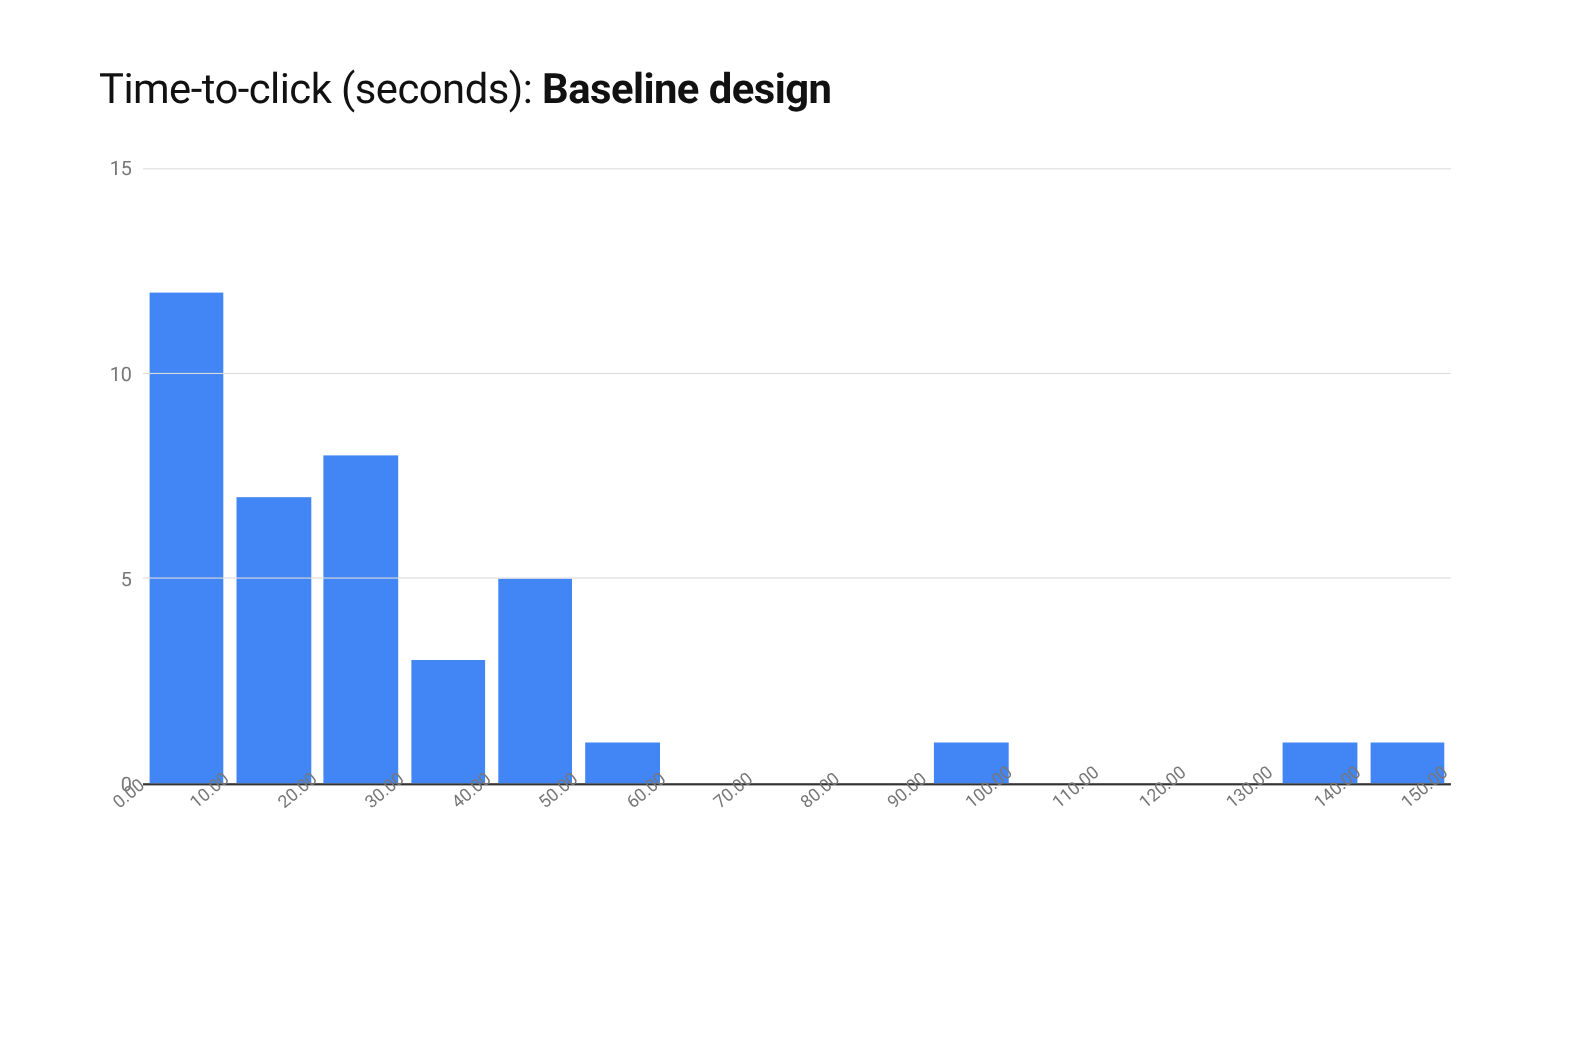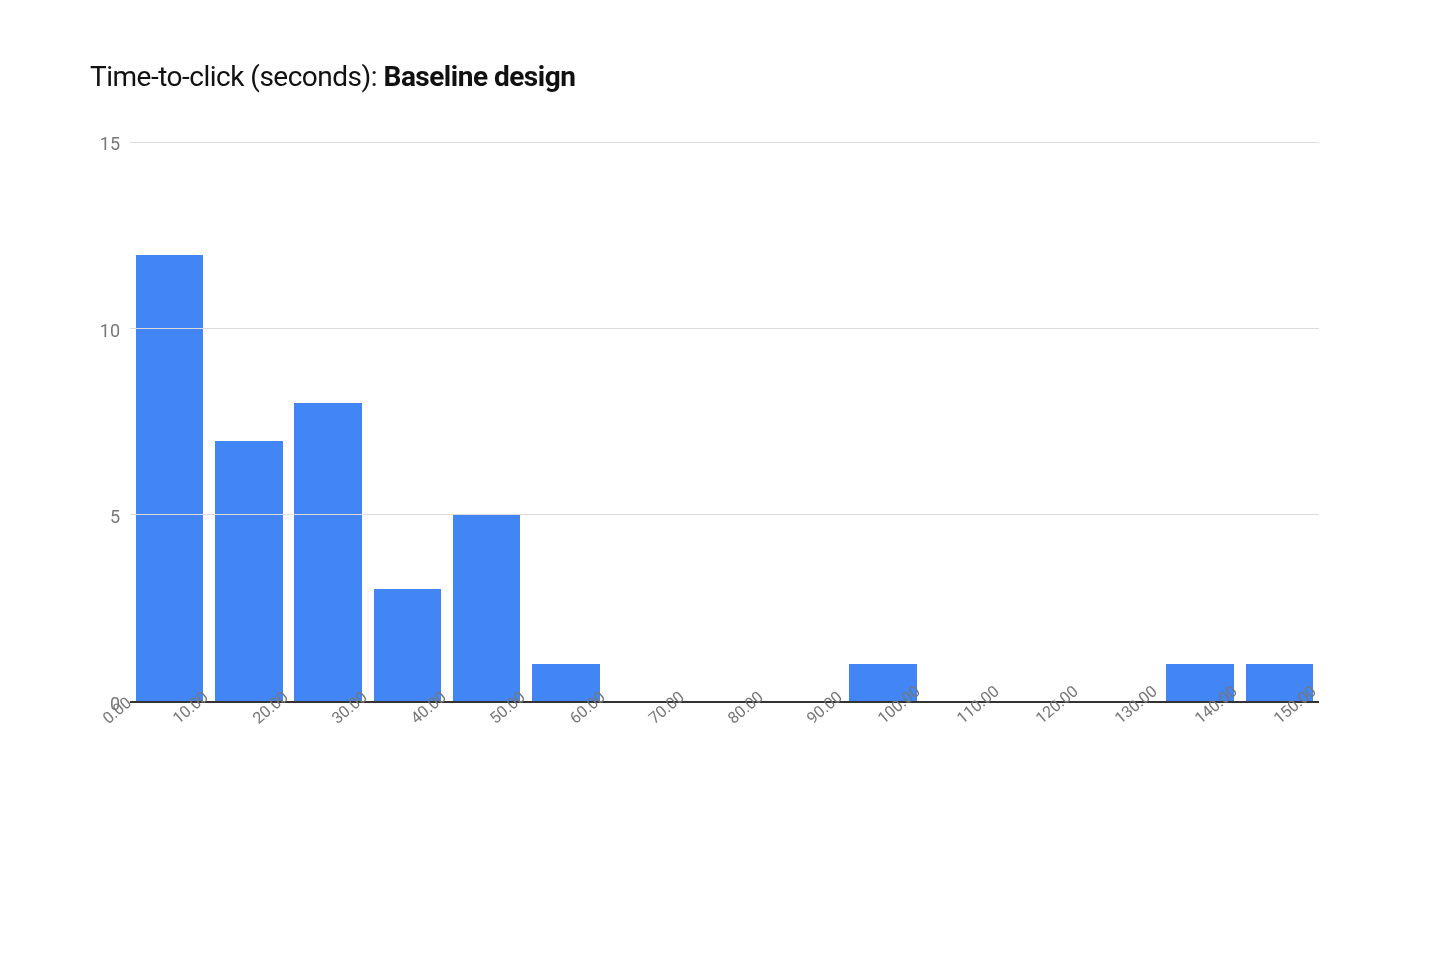--- a/index.html
+++ b/index.html
@@ -10,21 +10,21 @@
     color: #111111;
   }
   .page {
     width: 1449px;
     height: 964px;
     position: relative;
     box-sizing: border-box;
     padding: 60px 90px 140px 90px;
   }
   .title {
-    font-size: 28px;
+    font-size: 38px;
     letter-spacing: -0.5px;
     margin-bottom: 50px;
   }
   .title .light {
     font-weight: 400;
   }
   .title .bold {
     font-weight: 700;
   }
   .chart-wrap {

